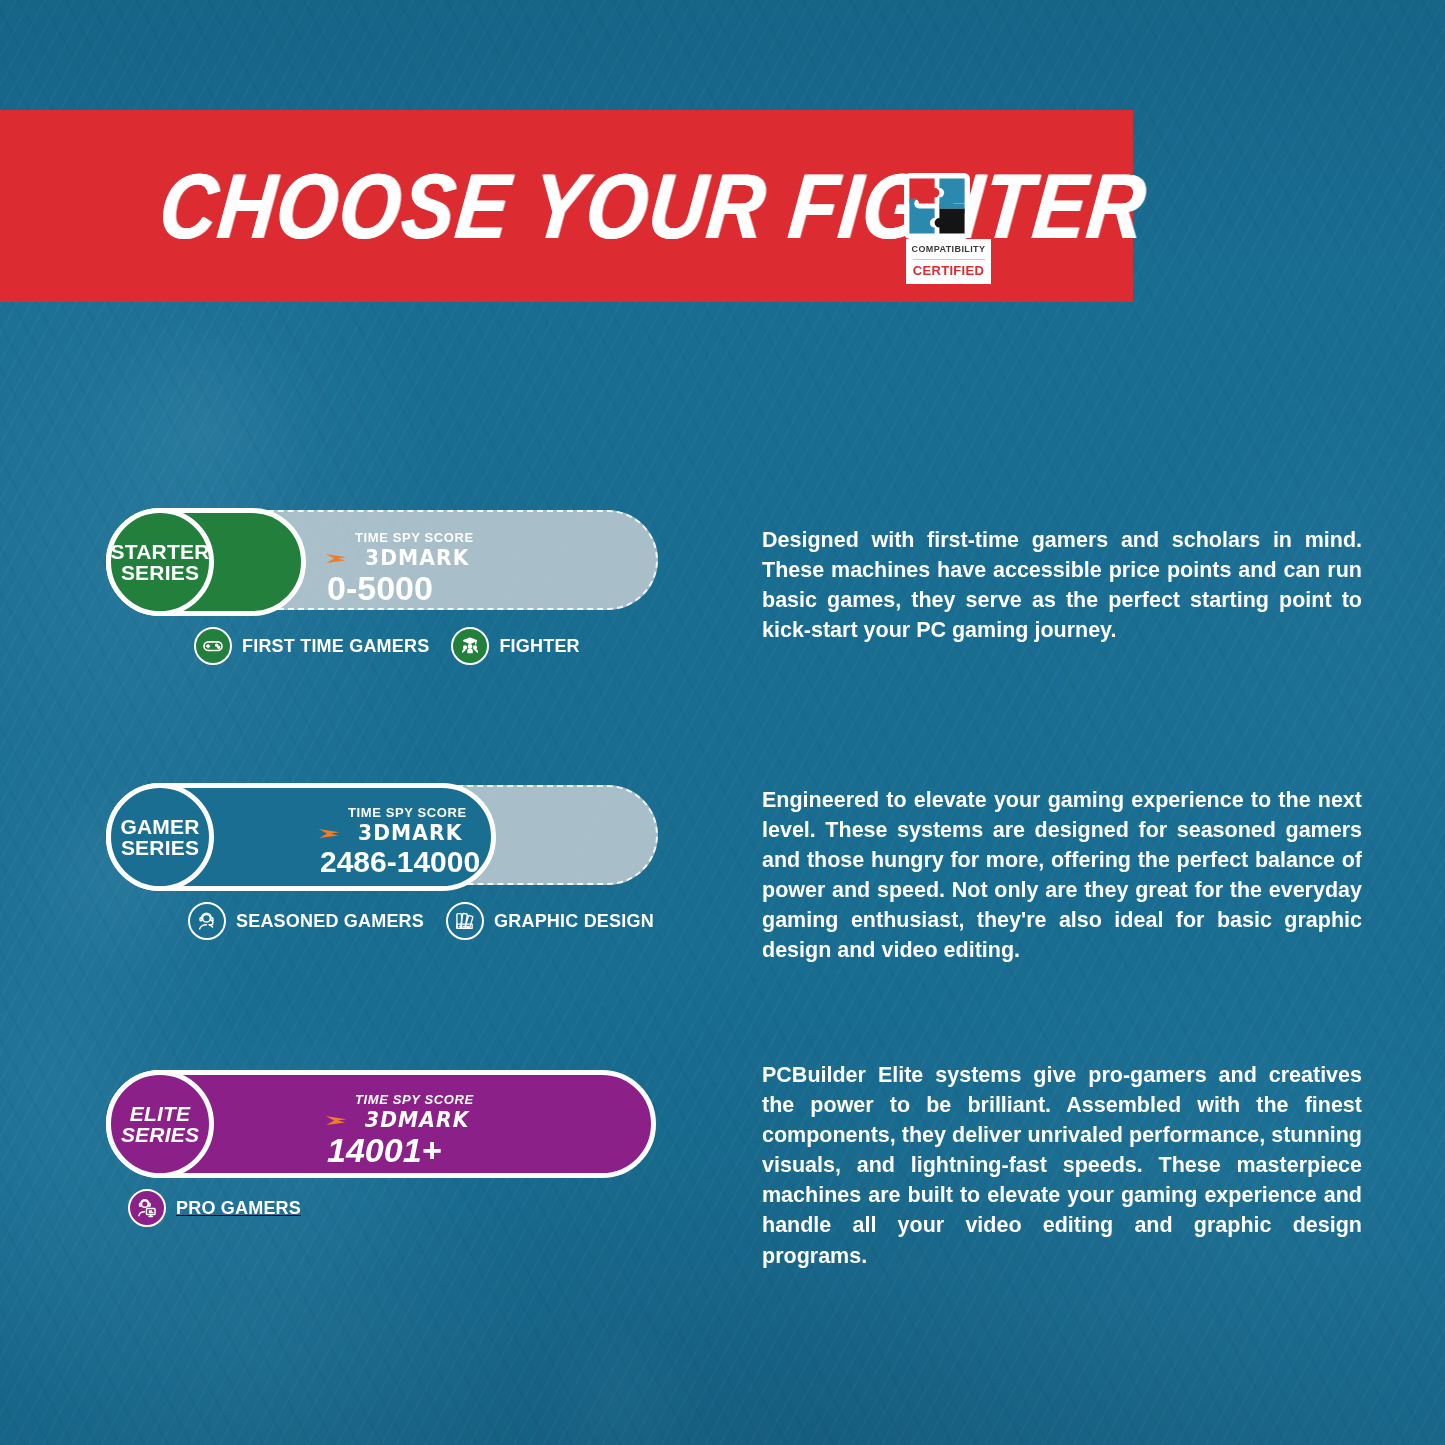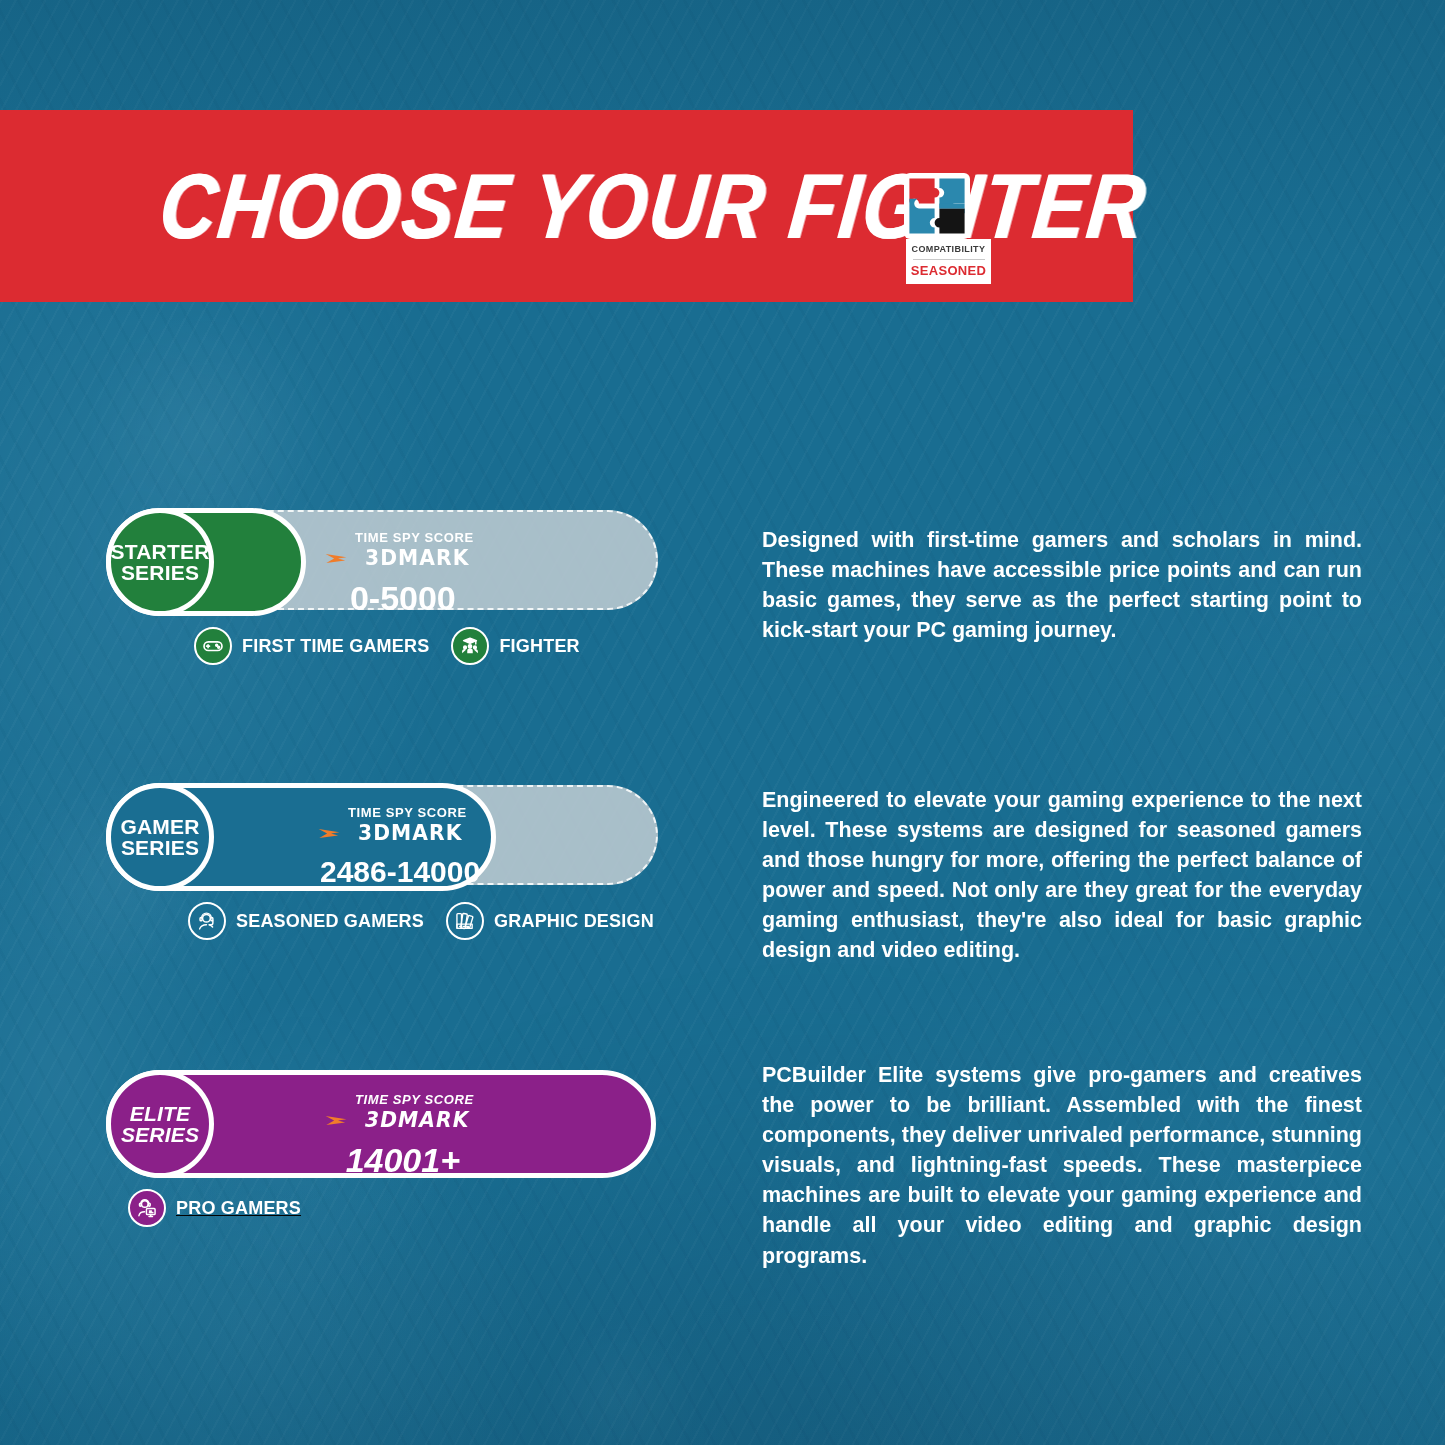--- a/index.html
+++ b/index.html
@@ -97,21 +97,21 @@
     text-align:center;
   }
   .score-block{
     position:absolute;color:#fff;text-align:left;
   }
   .tss{font-size:13px;font-weight:bold;letter-spacing:.6px;line-height:1;margin-bottom:3px;padding-left:30px;}
   .mark-row{display:flex;align-items:center;gap:14px;}
   .swoosh{width:26px;height:17px;flex:none;}
   .mark{font-size:22px;font-weight:bold;letter-spacing:1.2px;line-height:1;
         font-family:"DejaVu Sans",sans-serif;transform:scaleX(.92);transform-origin:left center;}
-  .score-val{font-size:34px;font-weight:bold;letter-spacing:0px;line-height:1.05;margin-top:12px;padding-left:2px;text-align:center;}
+  .score-val{font-size:34px;font-weight:bold;letter-spacing:0px;line-height:1.05;margin-top:2px;padding-left:2px;}
 
   
   .tags{position:absolute;display:flex;align-items:center;gap:22px;}
   .tag{display:flex;align-items:center;gap:10px;}
   .tag-ic{
     width:38px;height:38px;border-radius:50%;
     border:2.5px solid #fff;box-sizing:border-box;
     display:flex;align-items:center;justify-content:center;flex:none;
   }
   .tag-ic svg{display:block;}
@@ -160,21 +160,21 @@
 
       <path d="M4 54 H20 a8 8 0 1 1 0 -16 H4 V54 Z M4 54 H46 V70 a8 8 0 1 0 0 16 V96 H4 Z" fill="#2B88AE"></path>
 
       <path d="M54 54 H96 V96 H54 V86 a8 8 0 1 1 0 -16 Z" fill="#141414"></path>
       <rect x="54" y="46" width="42" height="8" fill="#2B88AE"></rect>
     </svg>
   </div>
   <div class="compat-text">
     <div class="l1">COMPATIBILITY</div>
     <div class="sep"></div>
-    <div class="l2">SEASONED</div>
+    <div class="l2">CERTIFIED</div>
   </div>
 </div>
 
 <div class="tier starter" style="left:108px;top:510px;">
   <div class="track">
     <div class="fill" style="width:200px;"></div>
     <div class="badge-circle">
       <span>STARTER</span>
       <span>SERIES</span>
     </div>

